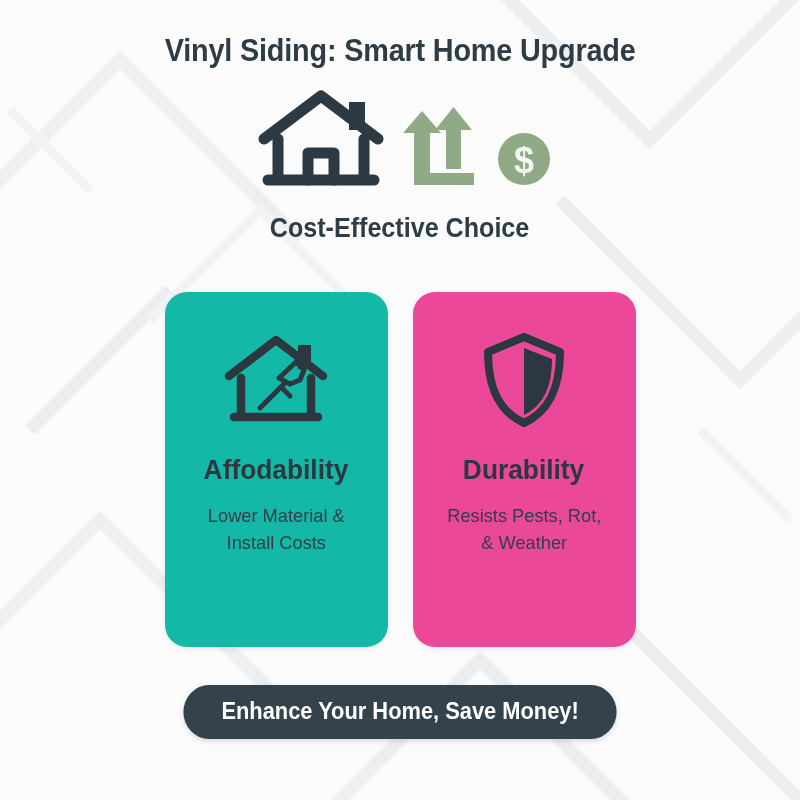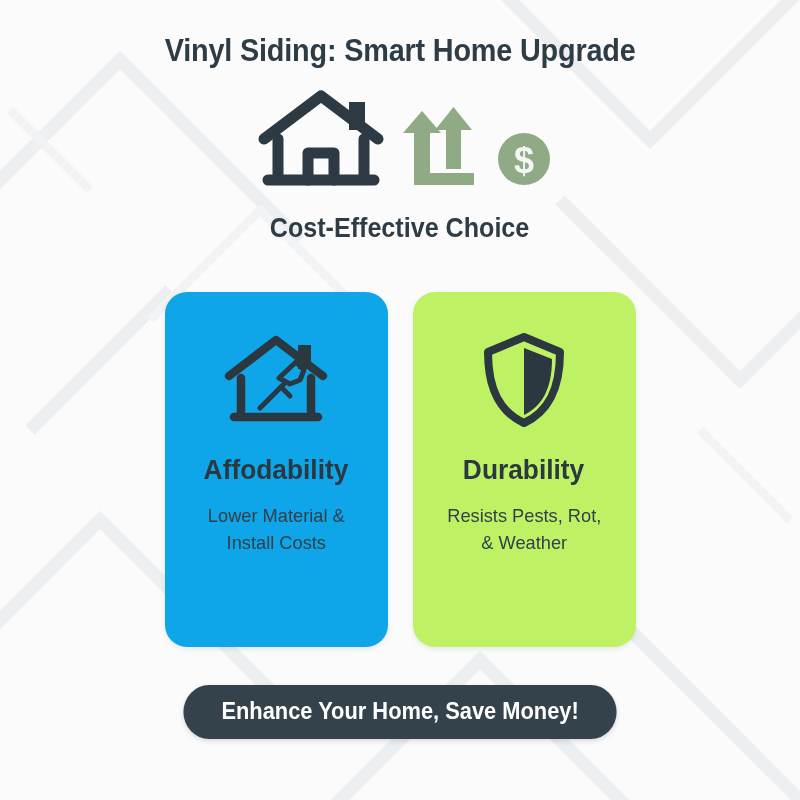--- a/index.html
+++ b/index.html
@@ -180,21 +180,21 @@
       <svg width="56" height="56" viewBox="0 0 56 56">
         <circle cx="28" cy="28" r="26" fill="#8faa85"></circle>
         <text x="28" y="42" text-anchor="middle" font-family="Liberation Sans, sans-serif" font-size="36" font-weight="700" fill="#f3f6f1">$</text>
       </svg>
     </div>
 
     <div class="subtitle">Cost-Effective Choice</div>
 
     <div class="cards">
 
-      <div class="card" style="background:#0ea5e9;">
+      <div class="card" style="background:#14b8a6;">
         <div class="card-icon">
           <svg width="104" height="92" viewBox="0 0 104 92">
             <g fill="none" stroke="#2b3840" stroke-width="8.5" stroke-linecap="round" stroke-linejoin="round">
               <path d="M 5 42 L 52 6 L 99 42"></path>
               <path d="M 17 44 L 17 82"></path>
               <path d="M 87 44 L 87 82"></path>
               <path d="M 10 83 L 94 83"></path>
             </g>
             <rect x="74" y="11" width="13" height="24" fill="#2b3840"></rect>
 
@@ -205,21 +205,21 @@
             </g>
           </svg>
         </div>
         <div class="card-title">Affodability</div>
         <div class="card-body">
           <div>Lower Material &amp;</div>
           <div>Install Costs</div>
         </div>
       </div>
 
-      <div class="card" style="background:#bef264;">
+      <div class="card" style="background:#ec4899;">
         <div class="card-icon">
           <svg width="84" height="96" viewBox="0 0 84 96">
             <path d="M 42 5 L 78 20 C 78 58 66 80 42 91 C 18 80 6 58 6 20 Z" fill="none" stroke="#2b3840" stroke-width="8" stroke-linejoin="round"></path>
             <path d="M 42 16 L 70 27 C 70 57 60 74 42 83 Z" fill="#2b3840"></path>
           </svg>
         </div>
         <div class="card-title">Durability</div>
         <div class="card-body">
           <div>Resists Pests, Rot,</div>
           <div>&amp; Weather</div>

